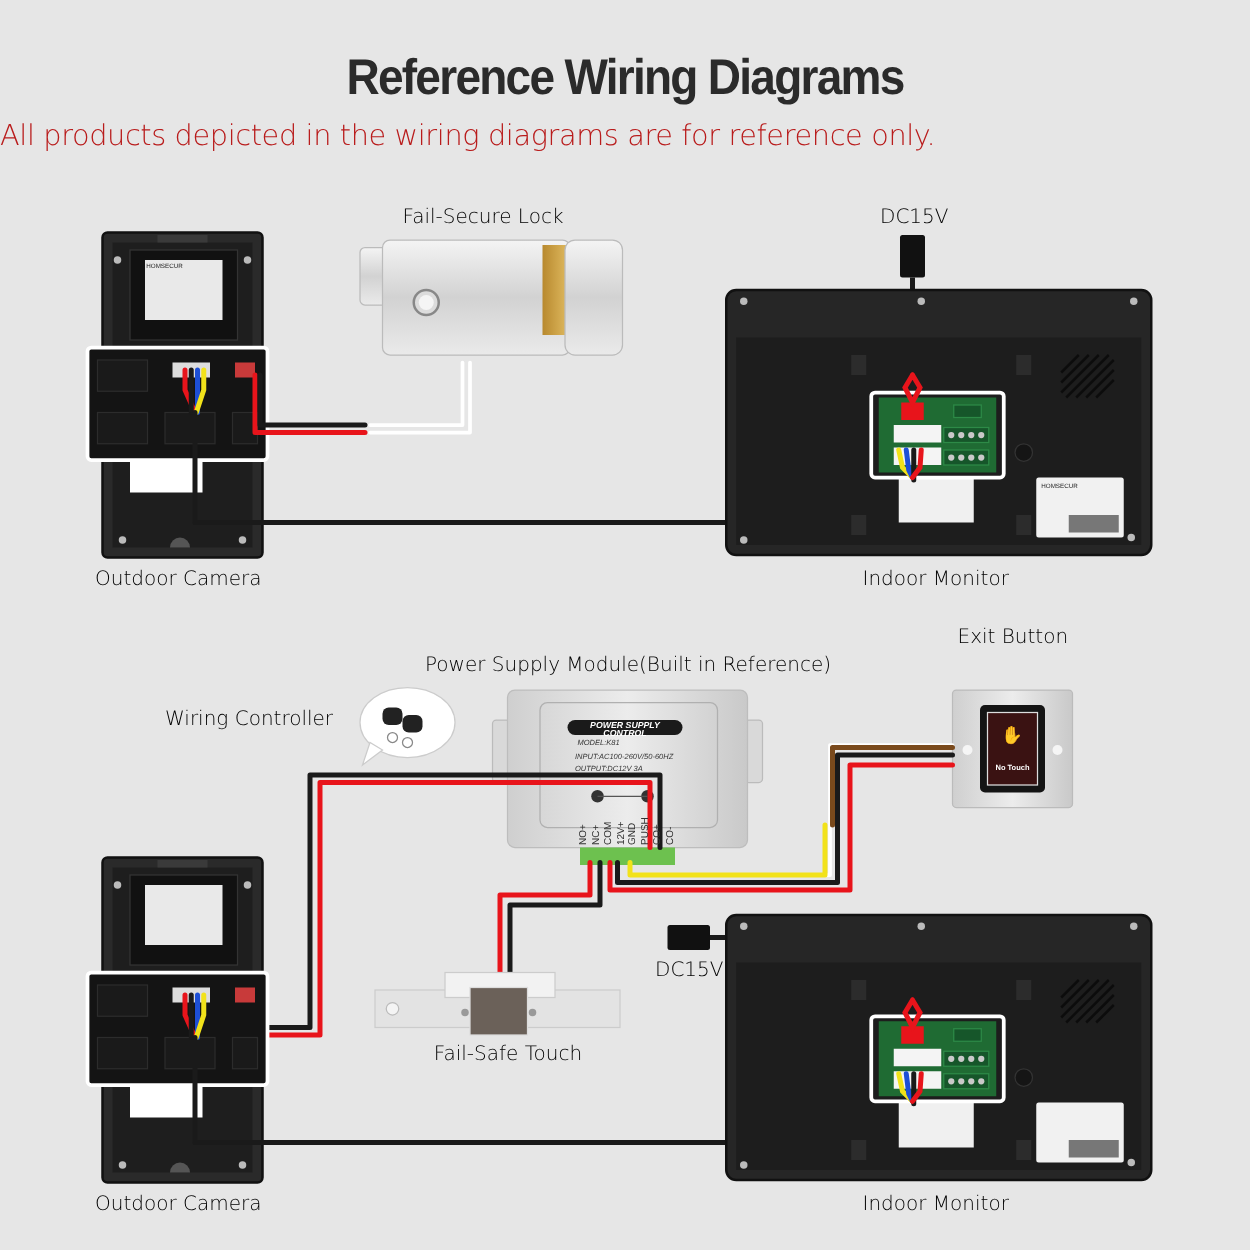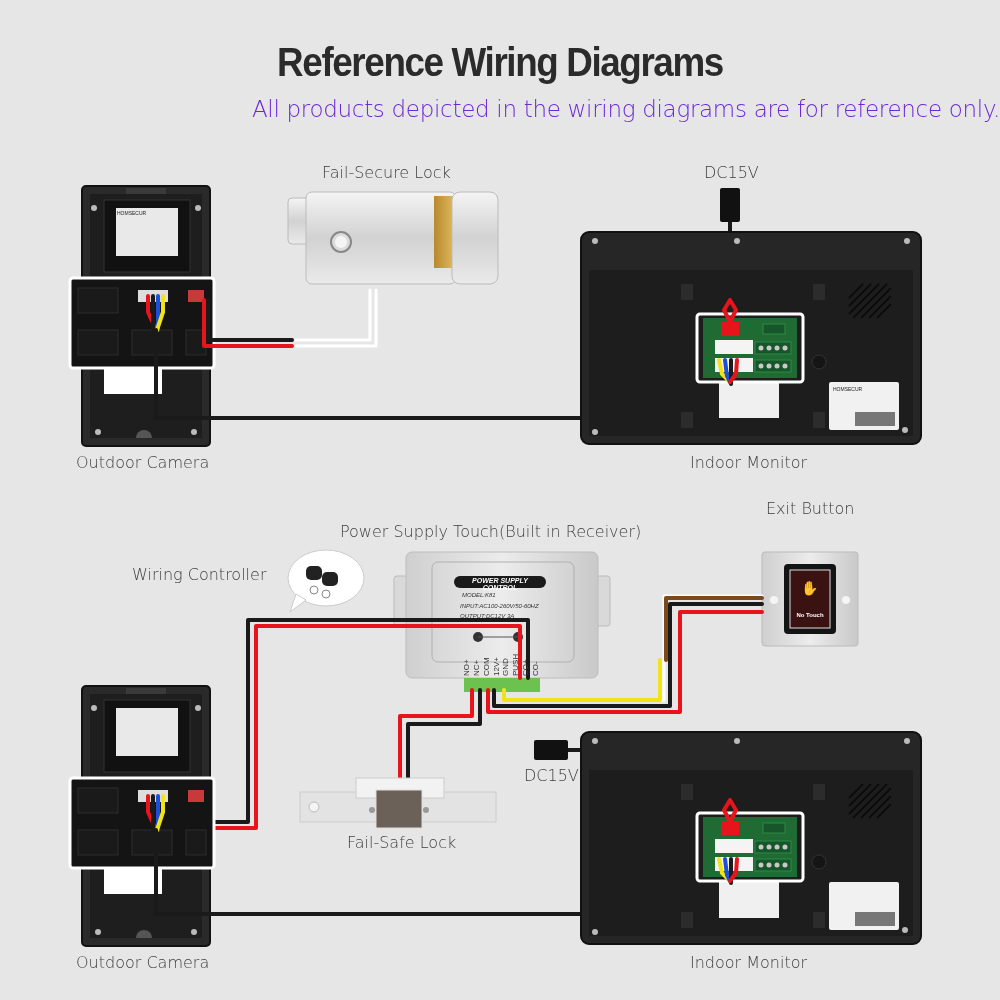--- a/index.html
+++ b/index.html
@@ -1,19 +1,19 @@
 <!DOCTYPE html>
 <html><head>
 <meta charset="utf-8">
 <style>
   html, body { margin:0; padding:0; }
   body { width:1000px; height:1000px; background:#e6e6e6; position:relative; overflow:hidden; font-family:"DejaVu Sans", sans-serif; }
   .title { position:absolute; left:0; width:1000px; top:40px; text-align:center; font-family:"Liberation Sans", sans-serif; font-weight:bold; font-size:40px; color:#2b2b2b; letter-spacing:-1.5px; transform:scaleX(0.92); }
-  .subtitle { position:absolute; left:0; width:1000px; top:96px; text-align:right; font-family:"DejaVu Sans", sans-serif; font-weight:200; font-size:23px; color:#6d28d9; letter-spacing:-0.3px; }
-  .lbl { position:absolute; font-family:"DejaVu Sans", sans-serif; font-size:16px; color:#404040; white-space:nowrap; font-weight:200; }
+  .subtitle { position:absolute; left:0; width:1000px; top:96px; text-align:left; font-family:"DejaVu Sans", sans-serif; font-weight:200; font-size:23px; color:#b91c1c; letter-spacing:-0.3px; }
+  .lbl { position:absolute; font-family:"DejaVu Sans", sans-serif; font-size:16px; color:#000000; white-space:nowrap; font-weight:200; }
   svg.diagram { position:absolute; left:0; top:0; }
   .tiny { font-family:"Liberation Sans", sans-serif; }
 </style>
 </head>
 <body>
 
 <div class="title">Reference Wiring Diagrams</div>
 <div class="subtitle">All products depicted in the wiring diagrams are for reference only.</div>
 
 <svg class="diagram" width="1000" height="1000" viewBox="0 0 1000 1000">
@@ -228,24 +228,24 @@
 </svg>
 
 <div class="lbl" style="left:322px; top:163px;">Fail-Secure Lock</div>
 <div class="lbl" style="left:704px; top:163px;">DC15V</div>
 <div class="lbl" style="left:76px; top:453px;">Outdoor Camera</div>
 <div class="lbl" style="left:690px; top:453px;">Indoor Monitor</div>
 
 <div class="tiny" style="position:absolute; left:117px; top:210px; font-size:5px; color:#222;">HOMSECUR</div>
 <div class="tiny" style="position:absolute; left:833px; top:386px; font-size:5px; color:#222;">HOMSECUR</div>
 
-<div class="lbl" style="left:340px; top:522px;">Power Supply Touch(Built in Receiver)</div>
+<div class="lbl" style="left:340px; top:522px;">Power Supply Module(Built in Reference)</div>
 <div class="lbl" style="left:132px; top:565px;">Wiring Controller</div>
 <div class="lbl" style="left:766px; top:499px;">Exit Button</div>
-<div class="lbl" style="left:347px; top:833px;">Fail-Safe Lock</div>
+<div class="lbl" style="left:347px; top:833px;">Fail-Safe Touch</div>
 <div class="lbl" style="left:524px; top:766px;">DC15V</div>
 <div class="lbl" style="left:76px; top:953px;">Outdoor Camera</div>
 <div class="lbl" style="left:690px; top:953px;">Indoor Monitor</div>
 
 <div class="tiny" style="position:absolute; left:456px; top:577px; width:88px; text-align:center; font-size:7px; font-weight:bold; font-style:italic; color:#fff;">POWER SUPPLY CONTROL</div>
 <div class="tiny" style="position:absolute; left:462px; top:592px; font-size:6px; font-style:italic; color:#333;">MODEL:K81</div>
 <div class="tiny" style="position:absolute; left:460px; top:603px; font-size:6px; font-style:italic; color:#333;">INPUT:AC100-260V/50-60HZ</div>
 <div class="tiny" style="position:absolute; left:460px; top:613px; font-size:6px; font-style:italic; color:#333;">OUTPUT:DC12V 3A</div>
 
 <div style="position:absolute; left:462px; top:646px; width:78px; height:30px; display:flex; justify-content:space-between;">

